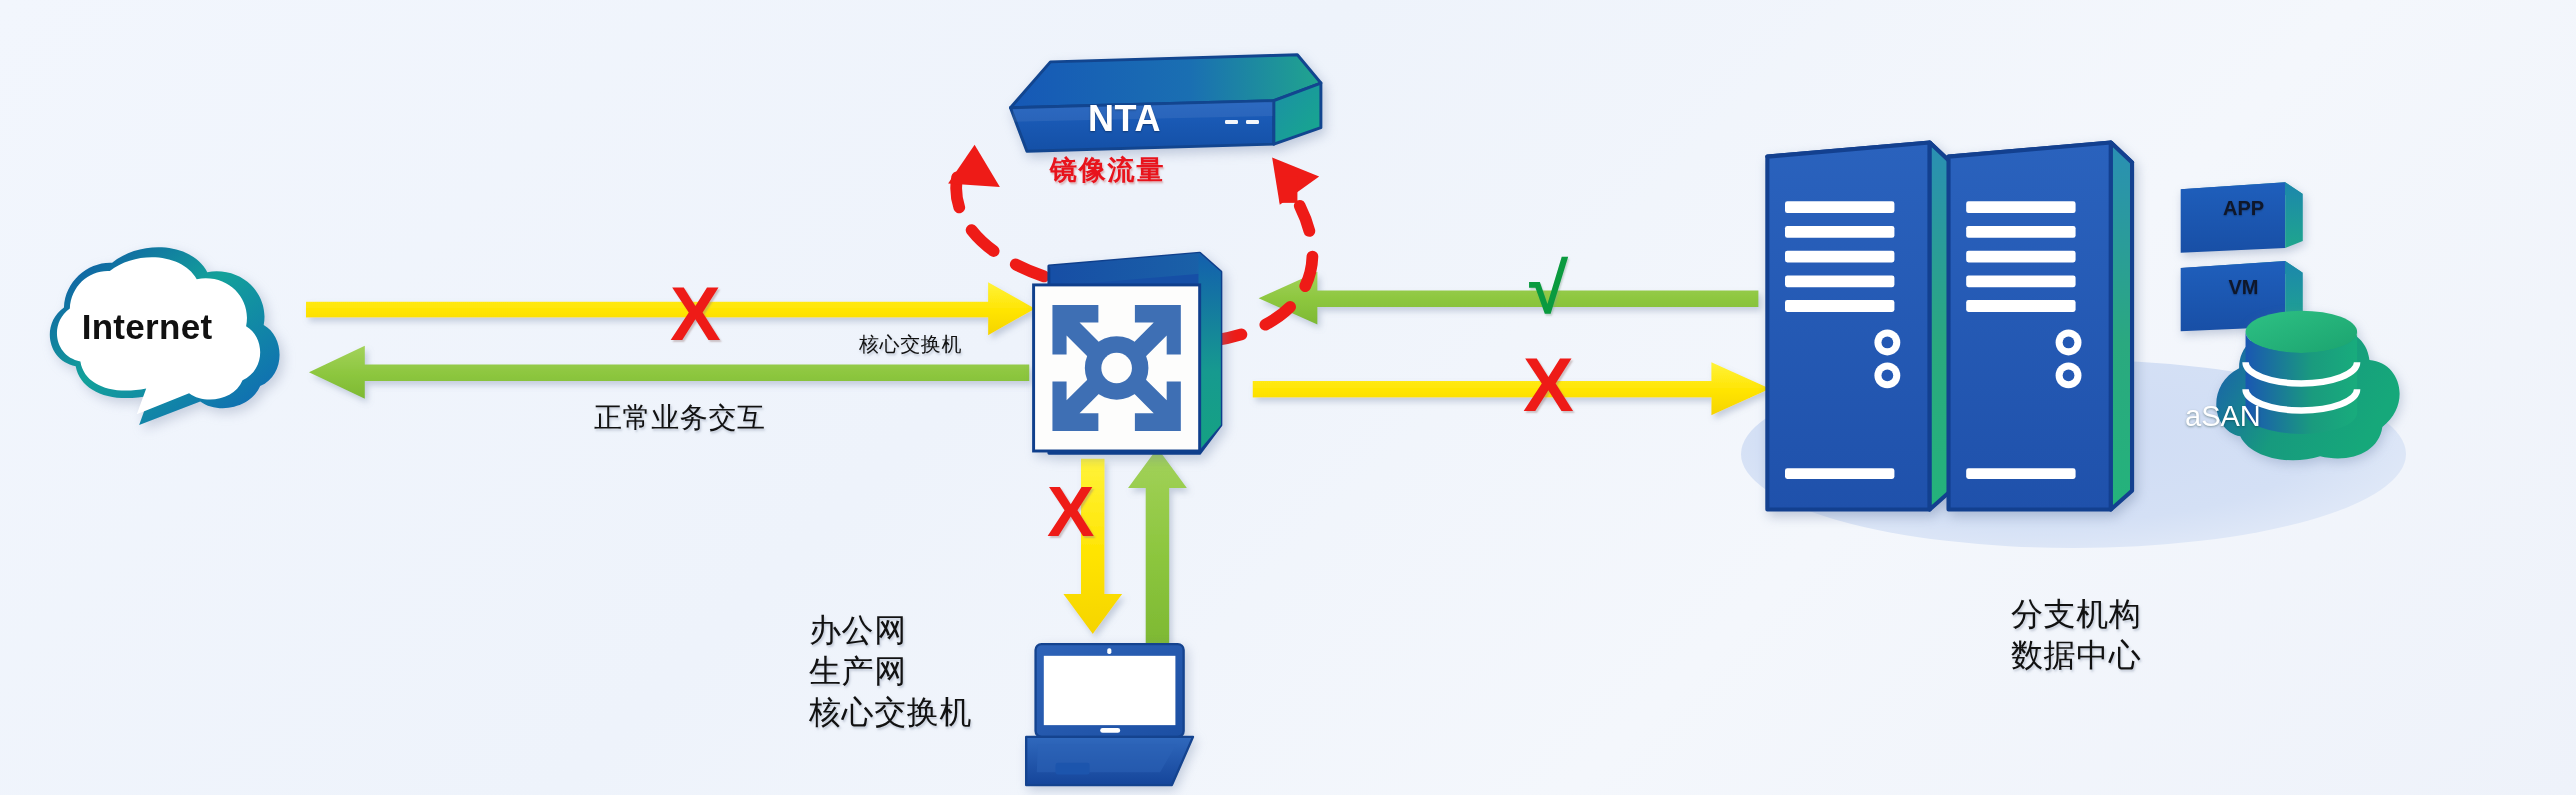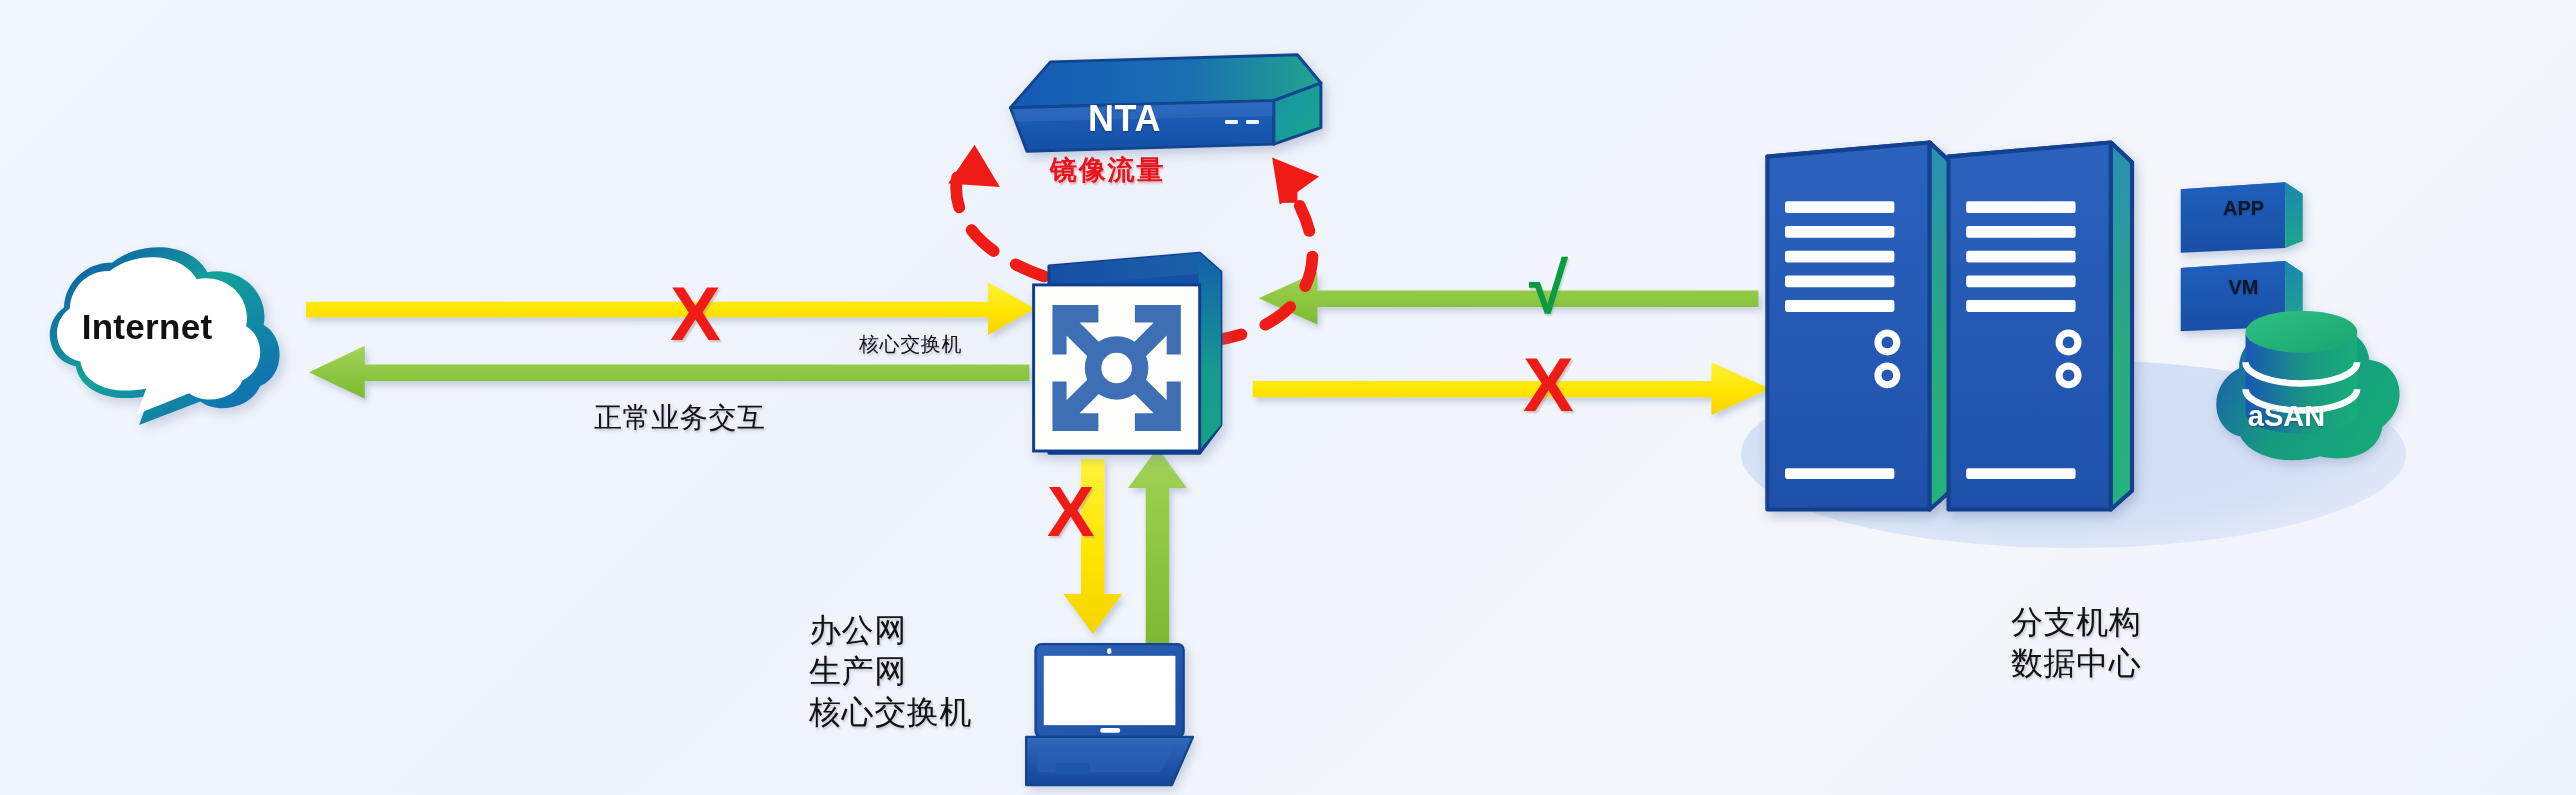--- a/index.html
+++ b/index.html
@@ -72,24 +72,24 @@
   .appvm-wrap svg{display:block;width:100%;height:100%;
     filter:drop-shadow(2.9px 4.1px 4.7px rgba(110,130,165,.38));}
   .appvm-text{position:absolute;width:100%;text-align:center;
     font-size:20px;font-weight:700;color:#0f172a;text-shadow:0 1.2px 1.8px rgba(0,0,0,.3);}
   .app-t{top:20.6px;}
   .vm-t{top:100px;}
 
   .asan-wrap{left:2185px;top:259px;width:235px;height:229px;}
   .asan-wrap svg{display:block;width:100%;height:100%;
     filter:drop-shadow(2.9px 4.7px 5.3px rgba(110,130,165,.35));}
-  .asan-text{position:absolute;left:0;top:141px;width:203px;text-align:center;
-    font-size:29px;font-weight:700;color:#fff;text-shadow:0 1.2px 2.4px rgba(0,40,30,.4);}
-
-  .dc-label{left:2011px;top:594px;font-size:32px;margin-top:8px;}
+  .asan-text{position:absolute;left:0;top:141px;width:203px;text-align:left;
+    font-size:29px;font-weight:400;color:#fff;text-shadow:0 1.2px 2.4px rgba(0,40,30,.4);}
+
+  .dc-label{left:2011px;top:594px;font-size:32px;}
 
   
   #arrows{position:absolute;left:0;top:0;width:2576px;height:795px;pointer-events:none;}
 
   
   .mark{font-weight:900;line-height:1;}
   .x-mark{color:#ee1b17;text-shadow:1.8px 2.4px 1.8px rgba(160,130,130,.45);}
   .chk-mark{color:#0a9a3f;text-shadow:1.2px 1.8px 1.8px rgba(130,160,140,.4);}
   .m1{left:670px;top:276px;font-size:76px;}
   .m2{left:1523px;top:347px;font-size:76px;}

